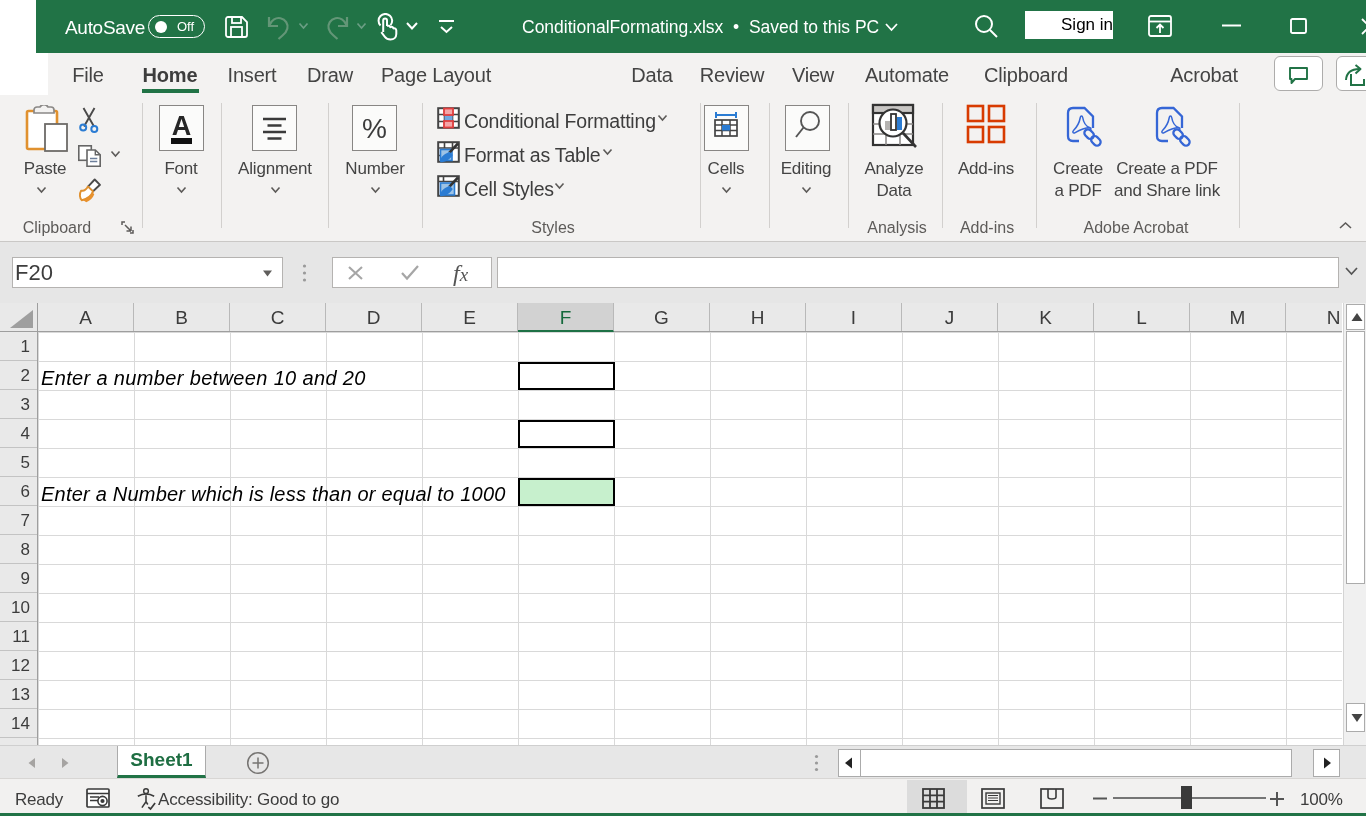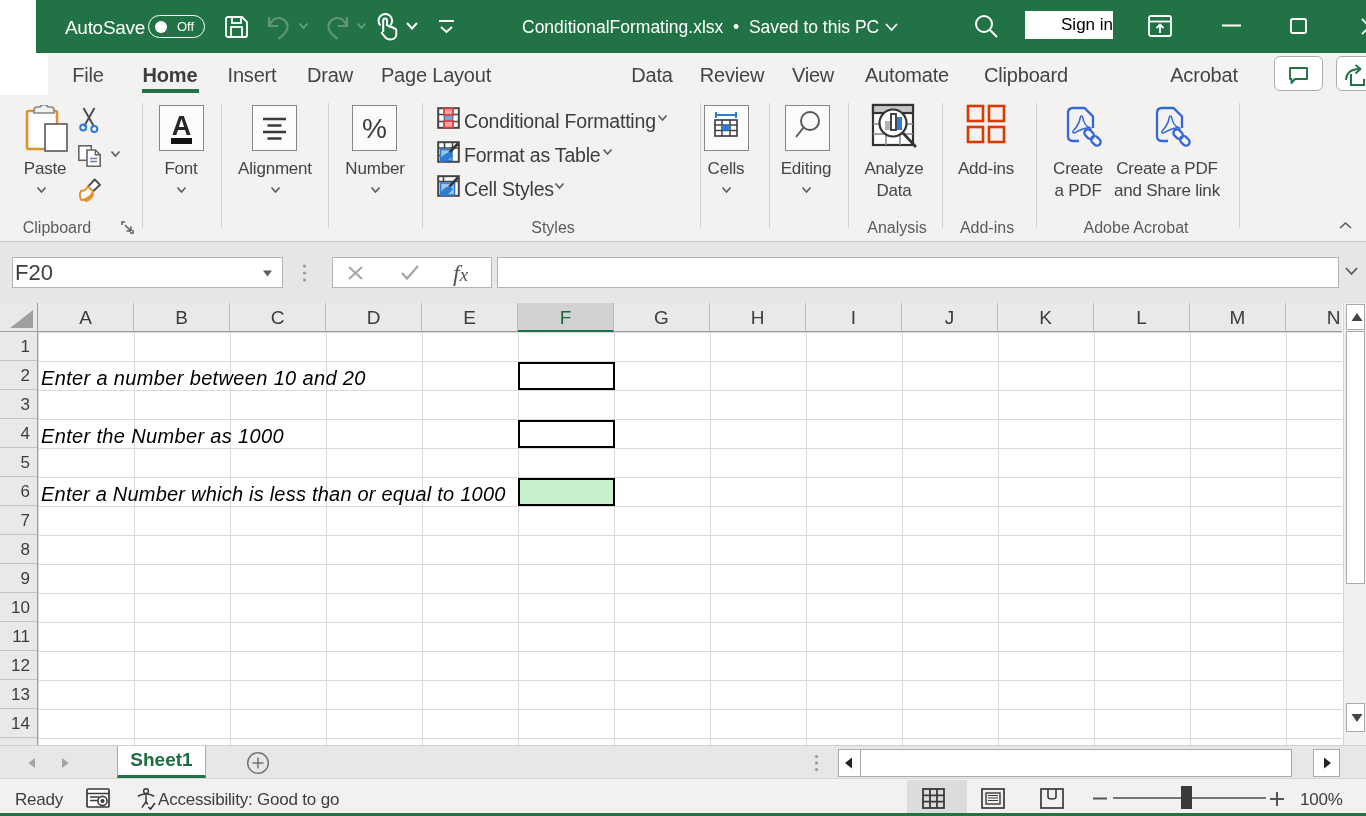--- a/index.html
+++ b/index.html
@@ -382,21 +382,20 @@
   <div class="rowhead" style="top:203px">8</div>
   <div class="rowhead" style="top:232px">9</div>
   <div class="rowhead" style="top:261px">10</div>
   <div class="rowhead" style="top:290px">11</div>
   <div class="rowhead" style="top:319px">12</div>
   <div class="rowhead" style="top:348px">13</div>
   <div class="rowhead" style="top:377px">14</div>
 </div>
 <div class="abs" id="grid">
   <div class="celltext" style="top:29px;letter-spacing:0.35px">Enter a number between 10 and 20</div>
-  <div class="celltext" style="top:87px;letter-spacing:0.35px">Enter the Number as 1000</div>
   <div class="celltext" style="top:145px;letter-spacing:0.22px">Enter a Number which is less than or equal to 1000</div>
   <div class="cellbox" style="left:480px;top:30px;width:97px;height:28px;background:#fff"></div>
   <div class="cellbox" style="left:480px;top:88px;width:97px;height:28px;background:#fff"></div>
   <div class="cellbox" style="left:480px;top:146px;width:97px;height:28px;background:#c7f0cd"></div>
 </div>
 <div class="abs" id="vsb">
   <div class="sbbox" style="top:1px;height:26px"></div>
   <svg class="abs" style="left:7px;top:9px" width="12" height="10" viewBox="0 0 12 10">
       <polygon points="6,1 11.5,9 0.5,9" fill="#444"></polygon>
     </svg>

